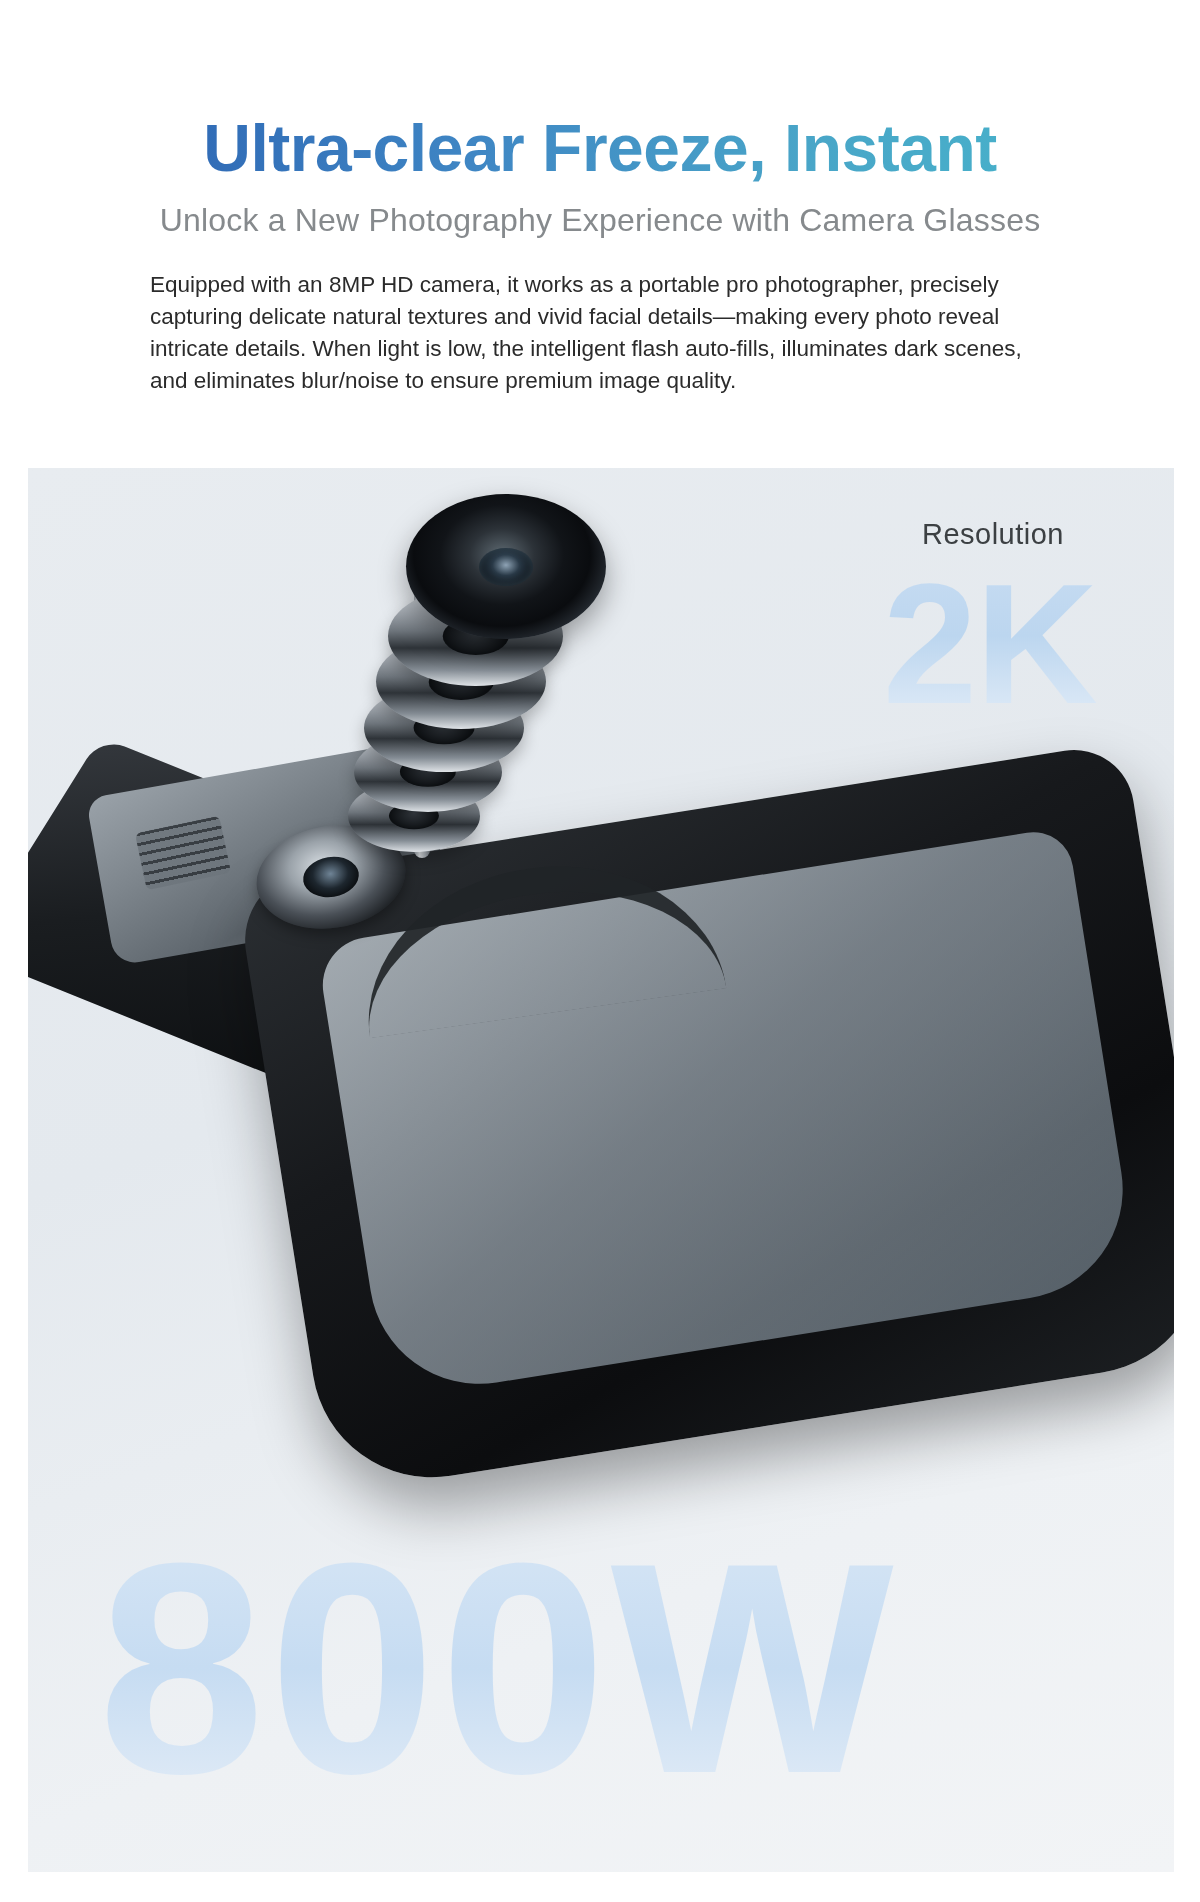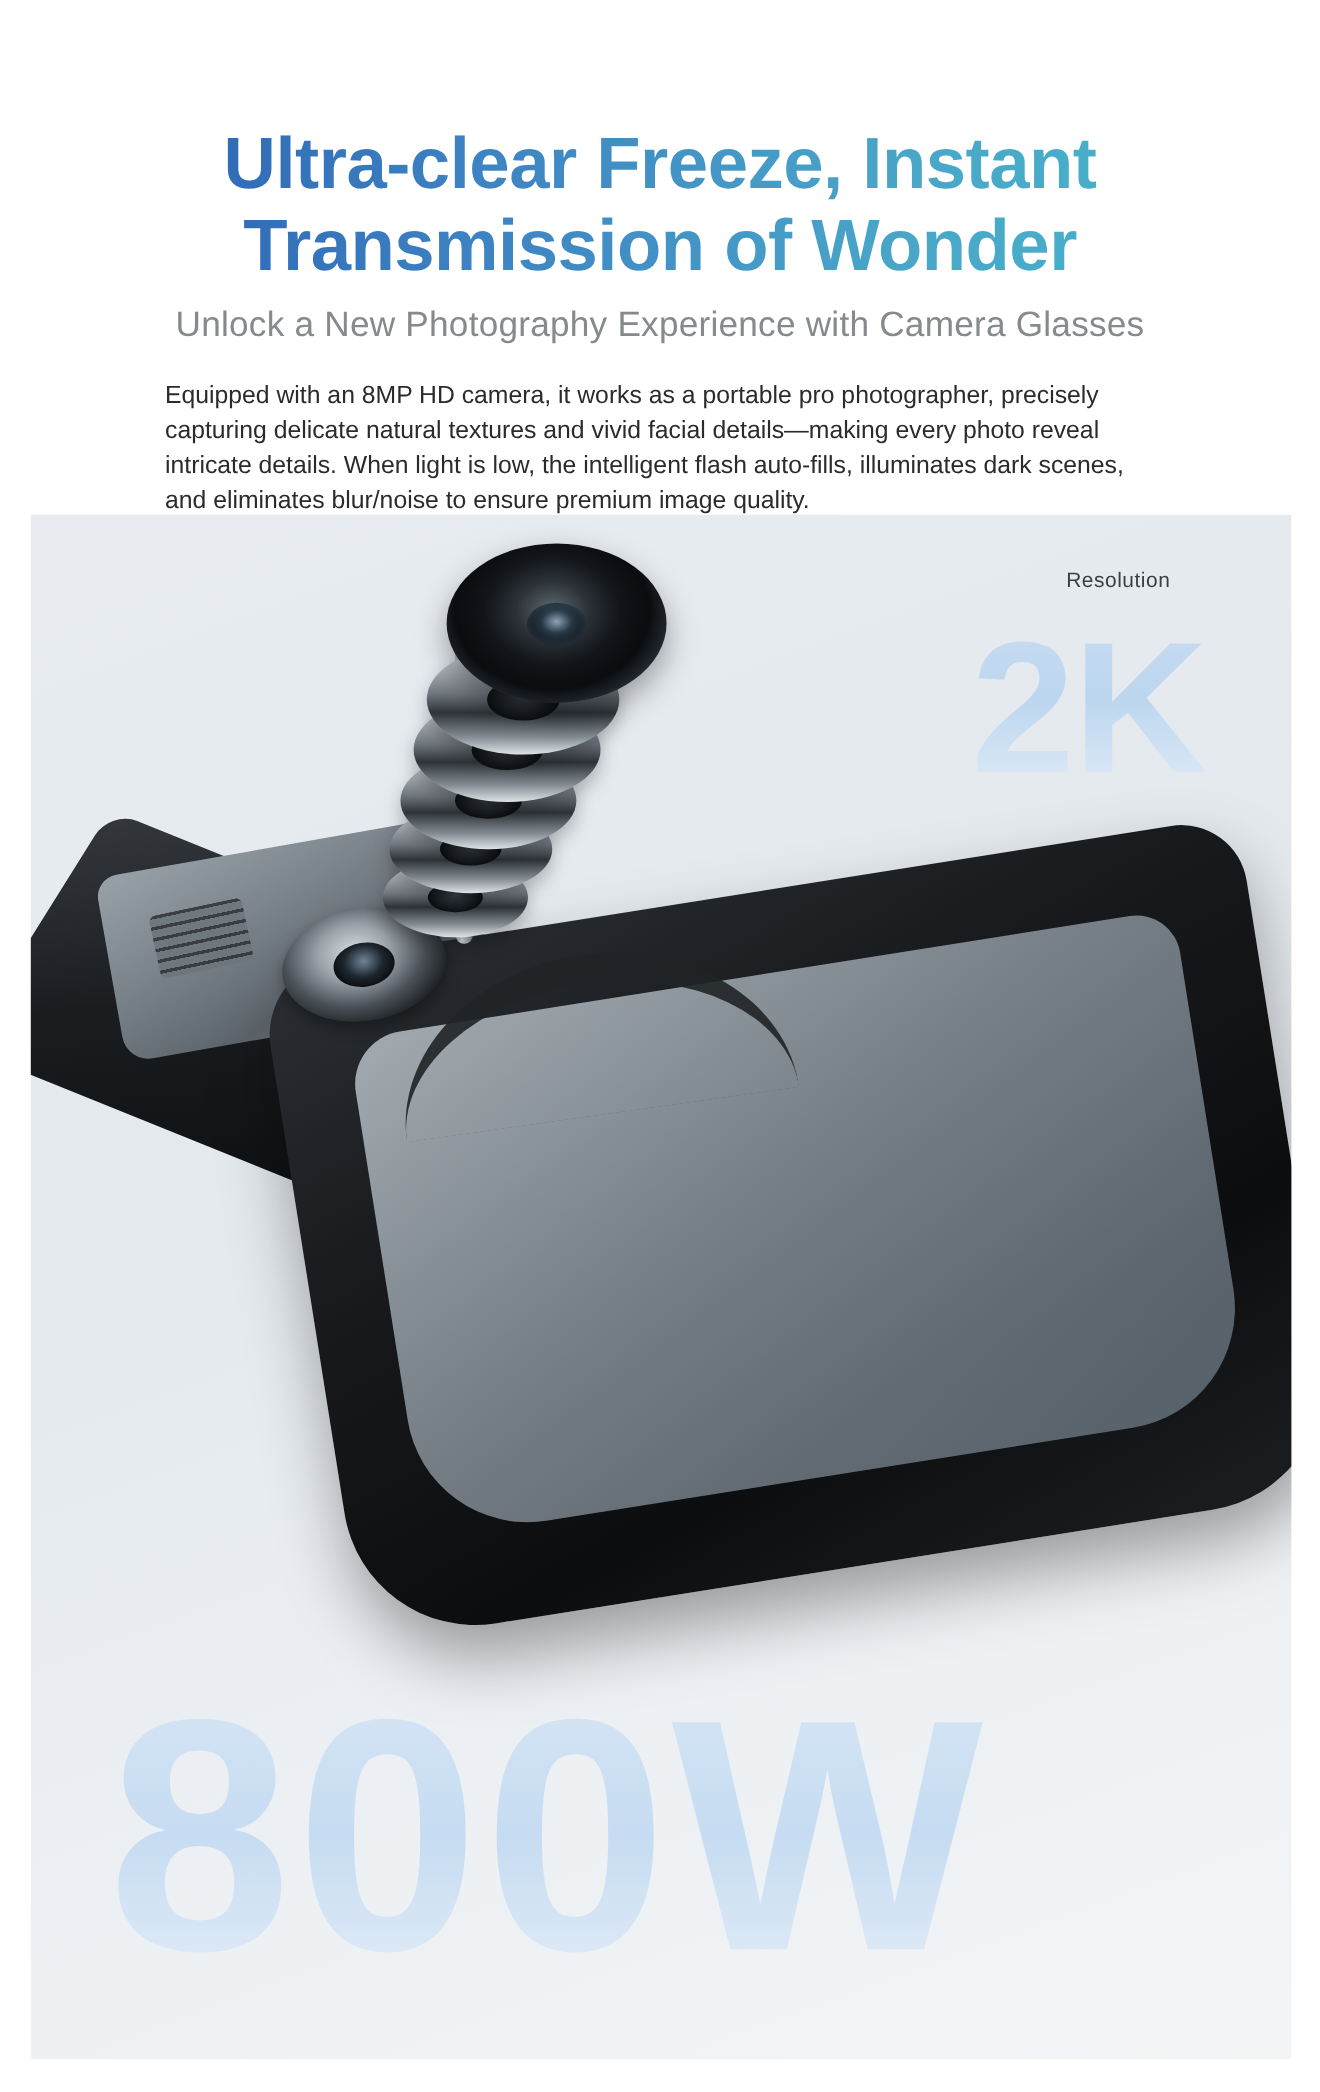--- a/index.html
+++ b/index.html
@@ -89,21 +89,21 @@
     color: transparent;
     white-space: nowrap;
     text-align: right;
   }
 
   
   .res-label {
     position: absolute;
     right: 110px;
     top: 50px;
-    font-size: 19px;
+    font-size: 29px;
     color: #3c4043;
     letter-spacing: 0.5px;
   }
   .res-value {
     position: absolute;
     right: 78px;
     top: 91px;
     font-size: 170px;
     font-weight: bold;
     line-height: 1;
@@ -245,21 +245,20 @@
   }
 </style>
 </head>
 <body>
 
 <div class="page">
 
   <div class="heading-block">
     <h1 class="headline">
       <span class="l1">Ultra-clear Freeze, Instant</span>
-      <span class="l2">Transmission of Wonder</span>
     </h1>
     <div class="subhead">Unlock a New Photography Experience with Camera Glasses</div>
     <p class="paragraph">Equipped with an 8MP HD camera, it works as a portable pro photographer, precisely capturing delicate natural textures and vivid facial details—making every photo reveal intricate details. When light is low, the intelligent flash auto-fills, illuminates dark scenes, and eliminates blur/noise to ensure premium image quality.</p>
   </div>
 
   <div class="hero">
 
     <div class="watermark-800w">800W</div>
 
     <div class="glasses-art">

